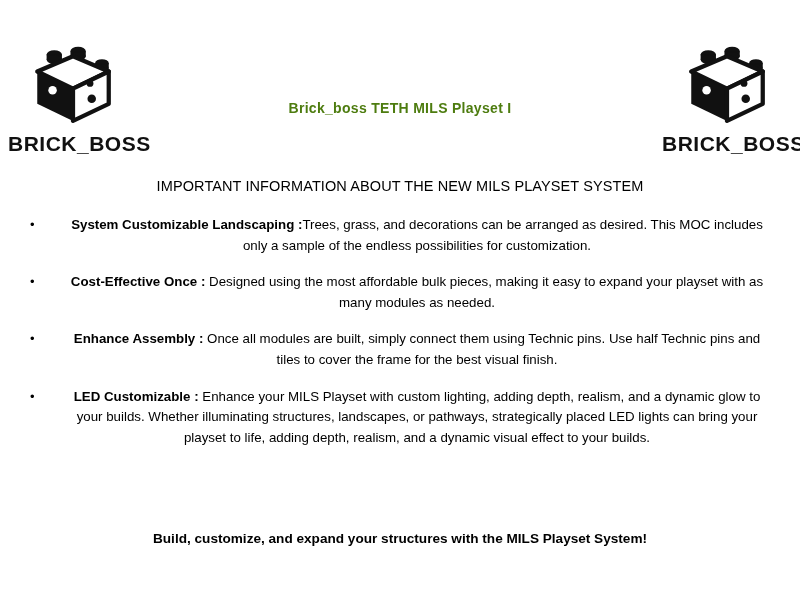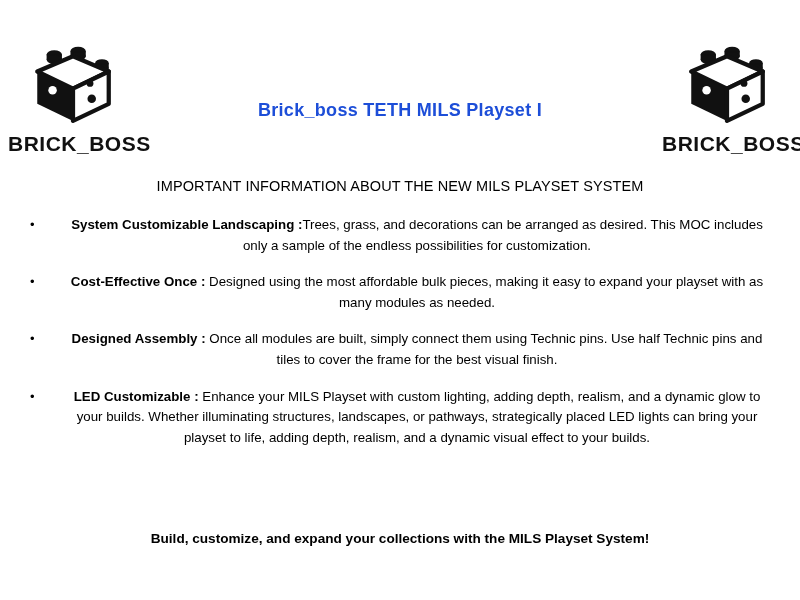--- a/index.html
+++ b/index.html
@@ -45,24 +45,24 @@
     color: #111111;
   }
 
   
   .title {
     position: absolute;
     left: 160px;
     right: 160px;
     top: 100px;
     text-align: center;
-    font-size: 18px;
+    font-size: 14px;
     font-weight: bold;
     letter-spacing: 0.3px;
-    color: #1d4ed8;
+    color: #4d7c0f;
   }
 
   
   .subtitle {
     position: absolute;
     left: 40px;
     right: 40px;
     top: 178px;
     text-align: center;
     font-size: 14.5px;
@@ -176,22 +176,22 @@
   <div class="subtitle">IMPORTANT INFORMATION ABOUT THE  NEW MILS PLAYSET SYSTEM</div>
 
   <ul class="bullets">
     <li>
       <span class="lead">System Customizable Landscaping :</span><span>Trees, grass, and decorations can be arranged as desired. This MOC includes only a sample of the endless possibilities for customization.</span>
     </li>
     <li>
       <span class="lead">Cost-Effective Once :</span> <span>Designed using the most affordable bulk pieces, making it easy to expand your playset with as many modules as needed.</span>
     </li>
     <li>
-      <span class="lead">Designed Assembly :</span> <span>Once all modules are built, simply connect them using Technic pins. Use half Technic pins and tiles to cover the frame for the best visual finish.</span>
+      <span class="lead">Enhance Assembly :</span> <span>Once all modules are built, simply connect them using Technic pins. Use half Technic pins and tiles to cover the frame for the best visual finish.</span>
     </li>
     <li>
       <span class="lead">LED Customizable :</span> <span>Enhance your MILS Playset with custom lighting, adding depth, realism, and a dynamic glow to your builds. Whether illuminating structures, landscapes, or pathways, strategically placed LED lights can bring your playset to life, adding depth, realism, and a dynamic visual effect to your builds.</span>
     </li>
   </ul>
 
-  <div class="closing">Build, customize, and expand your collections with the MILS Playset System!</div>
+  <div class="closing">Build, customize, and expand your structures with the MILS Playset System!</div>
 
 </div>
 
 </body></html>

